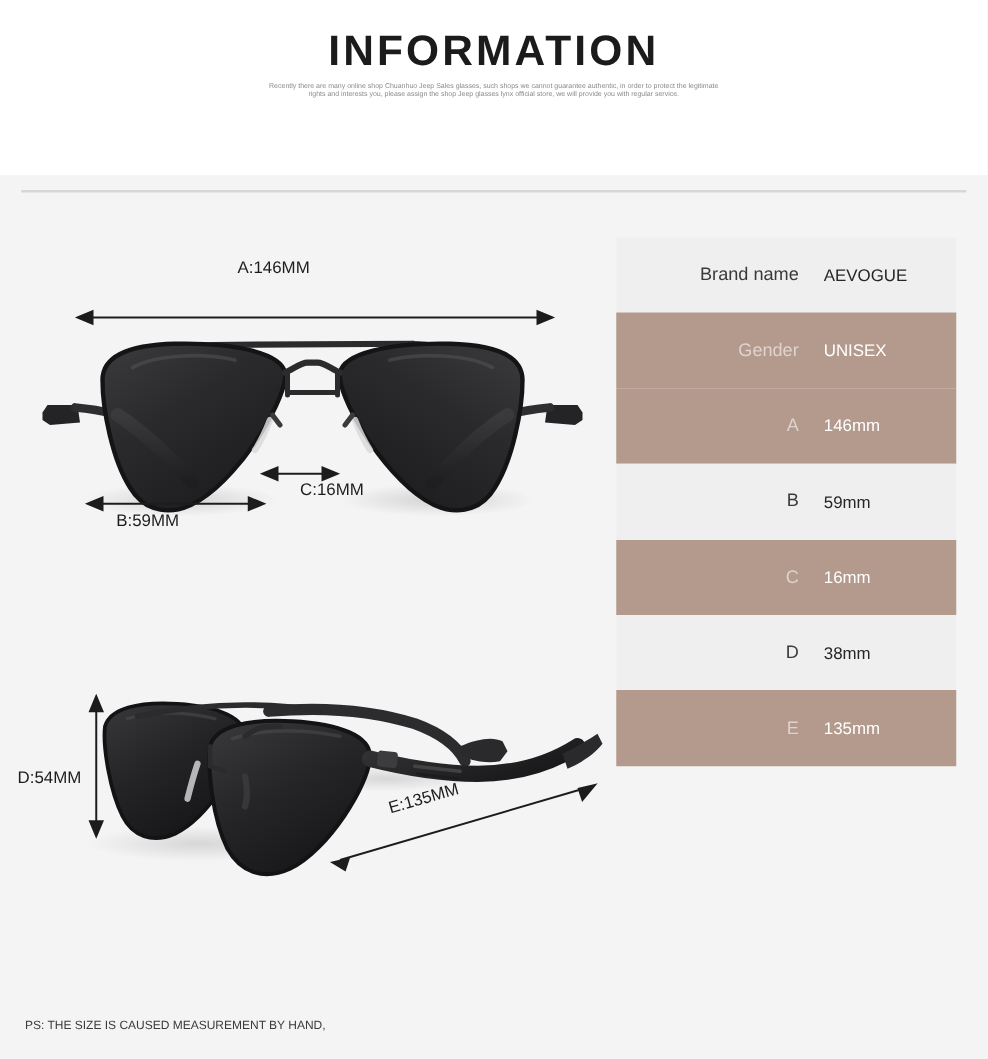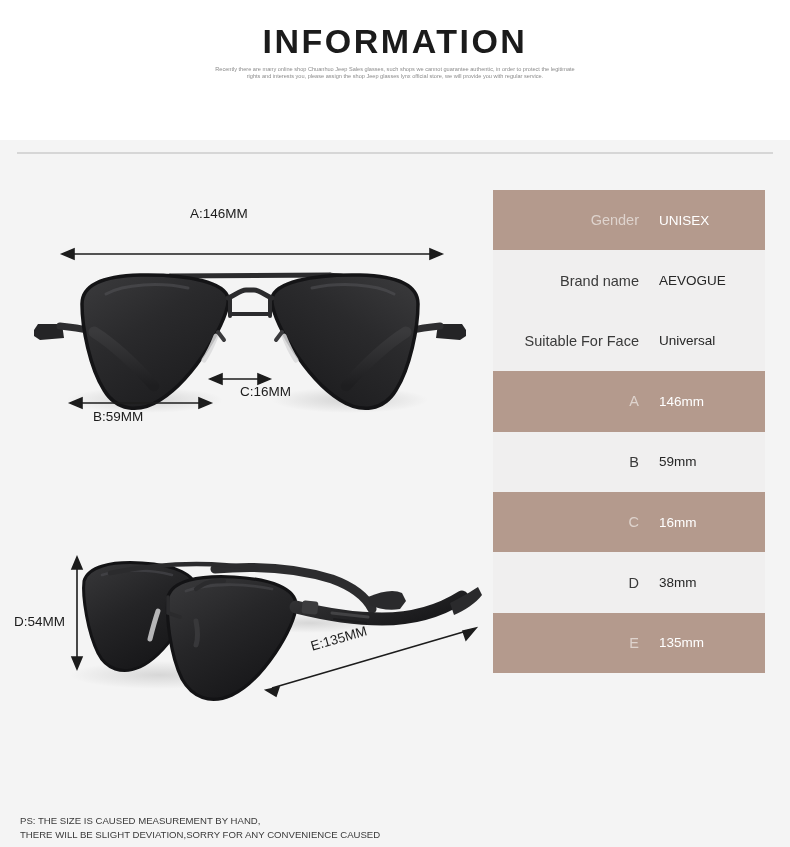--- a/index.html
+++ b/index.html
@@ -283,32 +283,28 @@
       <polygon points="256,155 269,152 266,161"></polygon>
       <polygon points="466,93 453,96 456,105"></polygon>
     </g>
   </svg>
 
   <div class="dim-label" style="left:4px; top:79px;">D:54MM</div>
   <div class="dim-label" style="left:300px; top:96px; transform: rotate(-16deg);">E:135MM</div>
 </div>
 
 <div class="spec-table" id="spec-table">
+    <div class="spec-row light">
+      <div class="spec-label">Brand name</div>
+      <div class="spec-value">AEVOGUE</div>
+    </div>
     <div class="spec-row dark">
       <div class="spec-label">Gender</div>
       <div class="spec-value">UNISEX</div>
     </div>
-    <div class="spec-row light">
-      <div class="spec-label">Brand name</div>
-      <div class="spec-value">AEVOGUE</div>
-    </div>
-    <div class="spec-row light">
-      <div class="spec-label">Suitable For Face</div>
-      <div class="spec-value">Universal</div>
-    </div>
     <div class="spec-row dark">
       <div class="spec-label">A</div>
       <div class="spec-value">146mm</div>
     </div>
     <div class="spec-row light">
       <div class="spec-label">B</div>
       <div class="spec-value">59mm</div>
     </div>
     <div class="spec-row dark">
       <div class="spec-label">C</div>
@@ -319,14 +315,13 @@
       <div class="spec-value">38mm</div>
     </div>
     <div class="spec-row dark">
       <div class="spec-label">E</div>
       <div class="spec-value">135mm</div>
     </div>
   </div>
 
 <div class="footer">
   <div>PS: THE SIZE IS CAUSED MEASUREMENT BY HAND,</div>
-  <div>THERE WILL BE SLIGHT DEVIATION,SORRY FOR ANY CONVENIENCE CAUSED</div>
 </div>
 
 </body></html>

